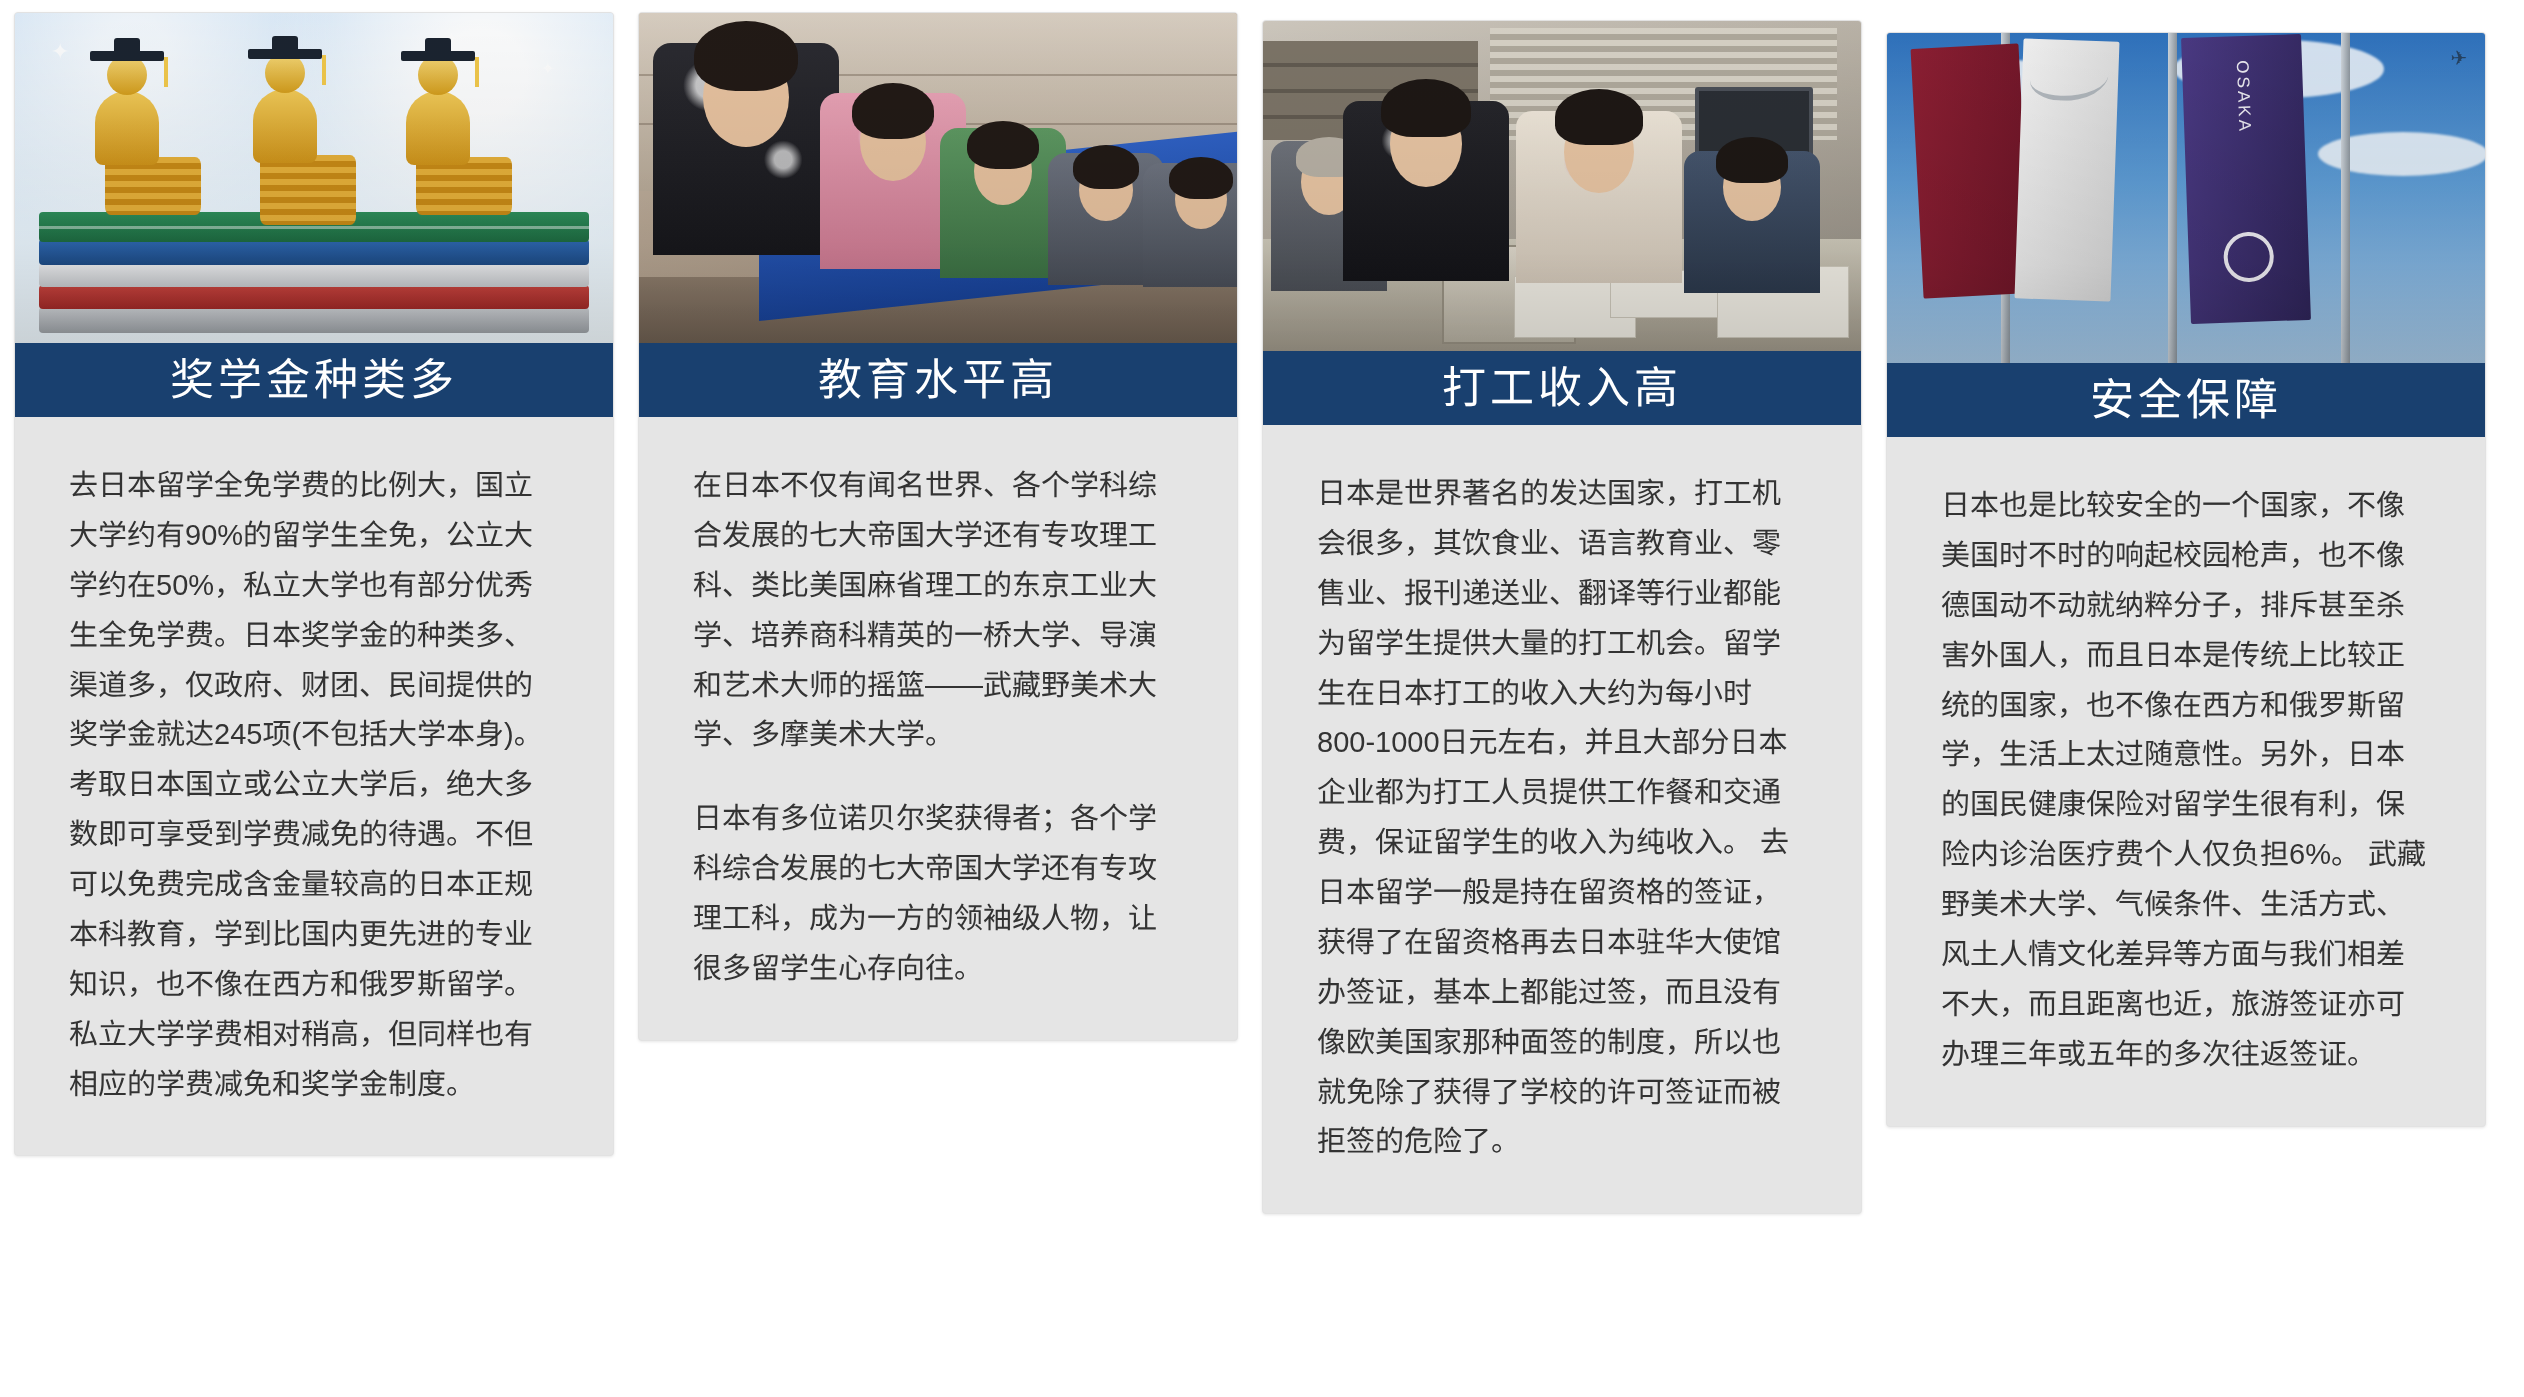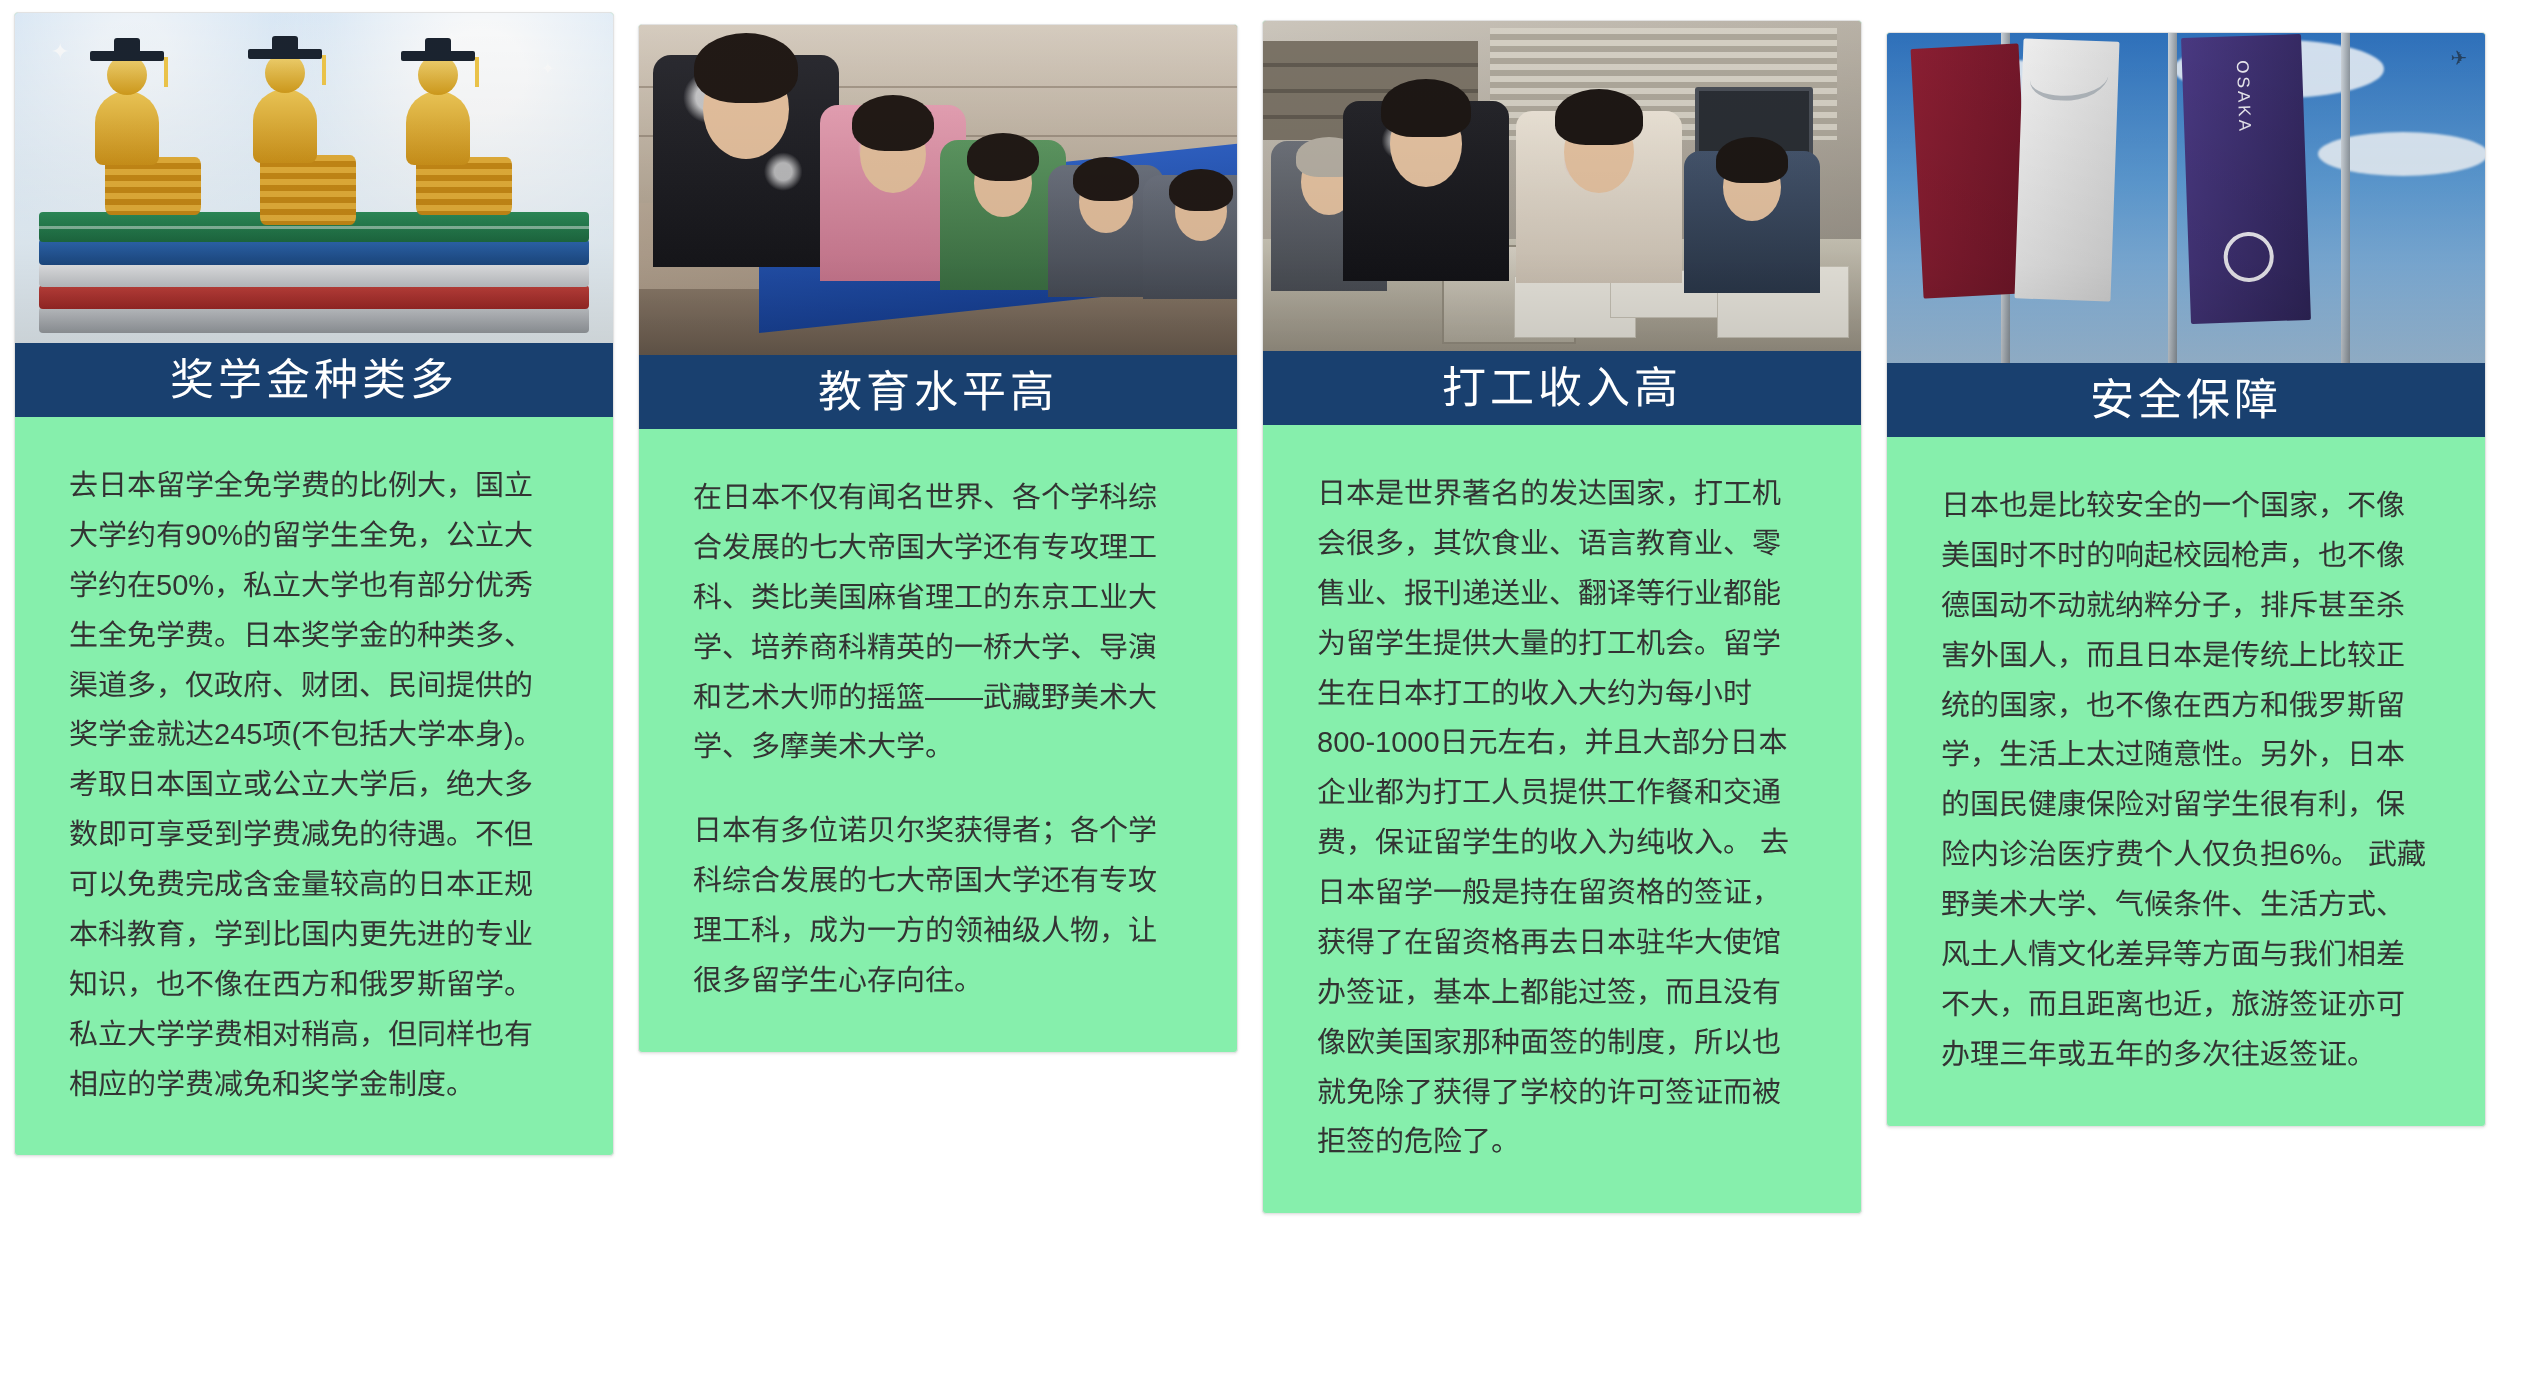--- a/index.html
+++ b/index.html
@@ -22,21 +22,21 @@
   }
   .cards {
     display: flex;
     align-items: flex-start;
     gap: 24px;
     padding: 0 14px;
   }
   .card {
     position: relative;
     width: 600px;
-    background: #86efac;
+    background: #e5e5e5;
     border: 1px solid #e2e2e2;
     border-radius: 4px;
     box-shadow: 0 1px 3px rgba(0,0,0,0.10);
     box-sizing: border-box;
     overflow: hidden;
   }
   .photo {
     position: relative;
     width: 100%;
     height: 330px;
@@ -424,21 +424,21 @@
     line-height: 1.72;
     color: #333333;
     margin: 0;
     text-align: left;
   }
   .para + .para {
     margin-top: 34px;
   }
   
   .card-1 { margin-top: 0; }
-  .card-2 { margin-top: 12px; }
+  .card-2 { margin-top: 0; }
   .card-3 { margin-top: 8px; }
   .card-4 { margin-top: 20px; }
 </style>
 </head>
 <body>
 
 <div class="board">
   <div class="cards">
 
     <div class="card card-1">

